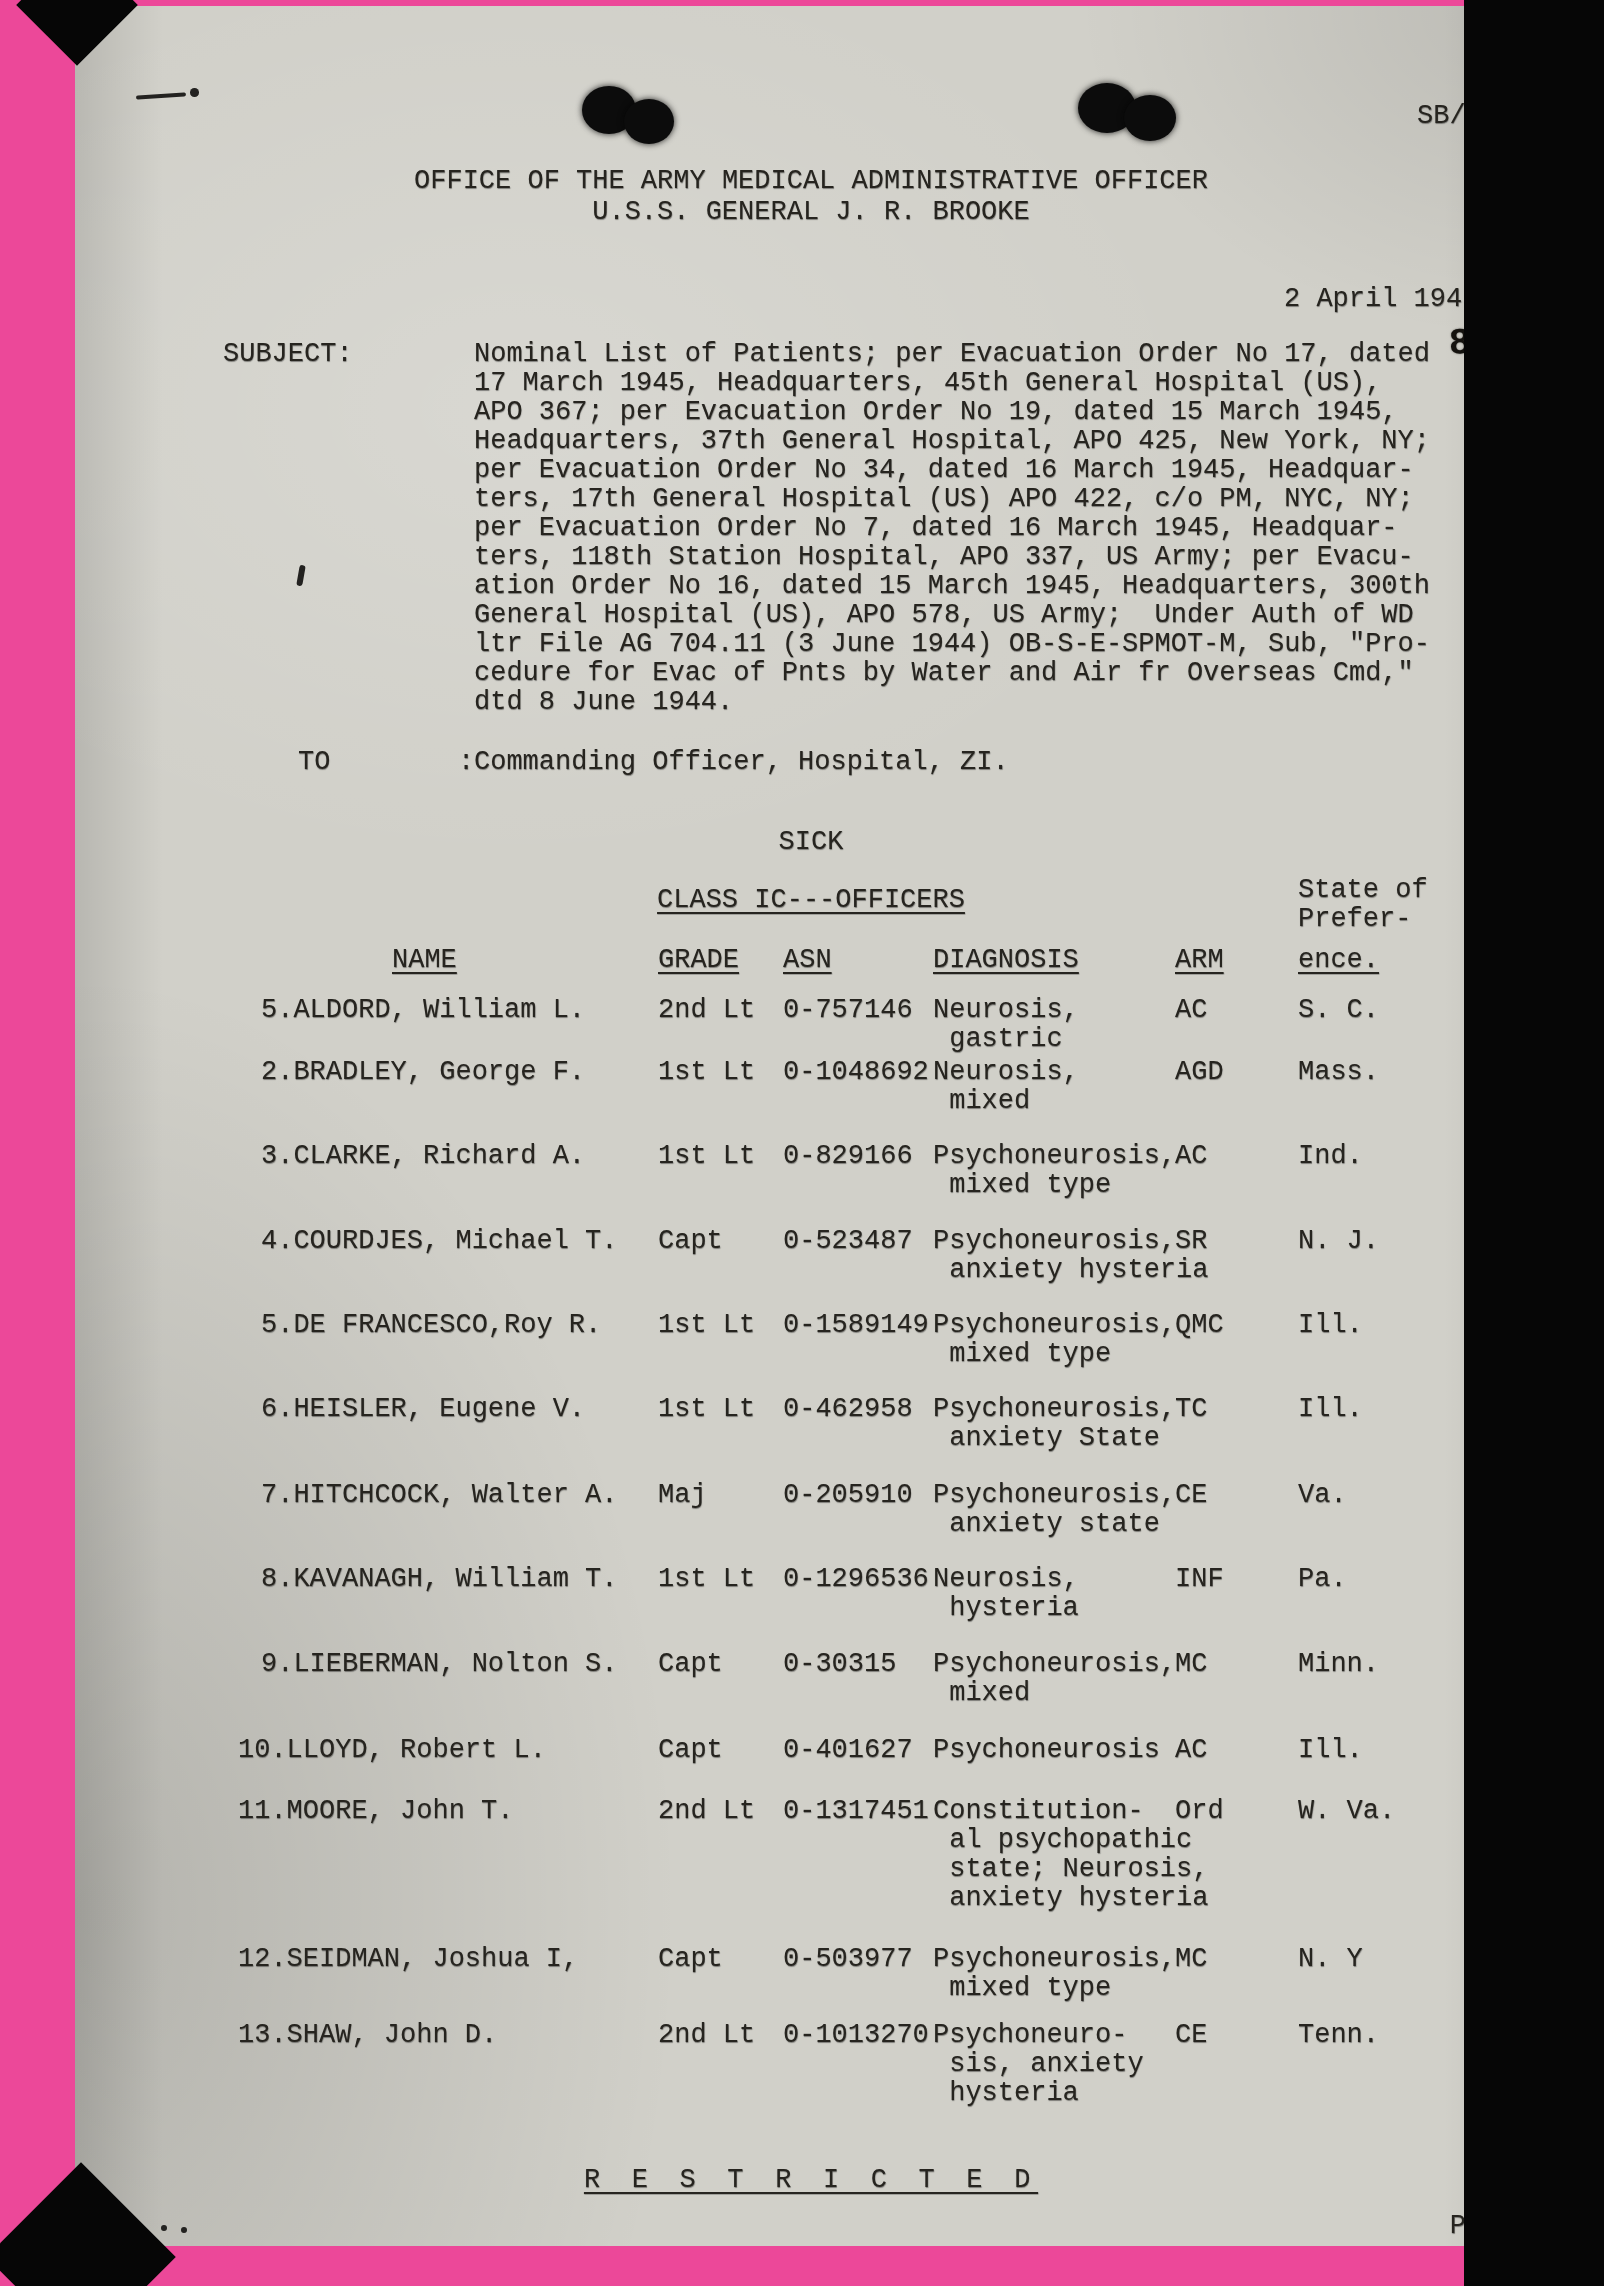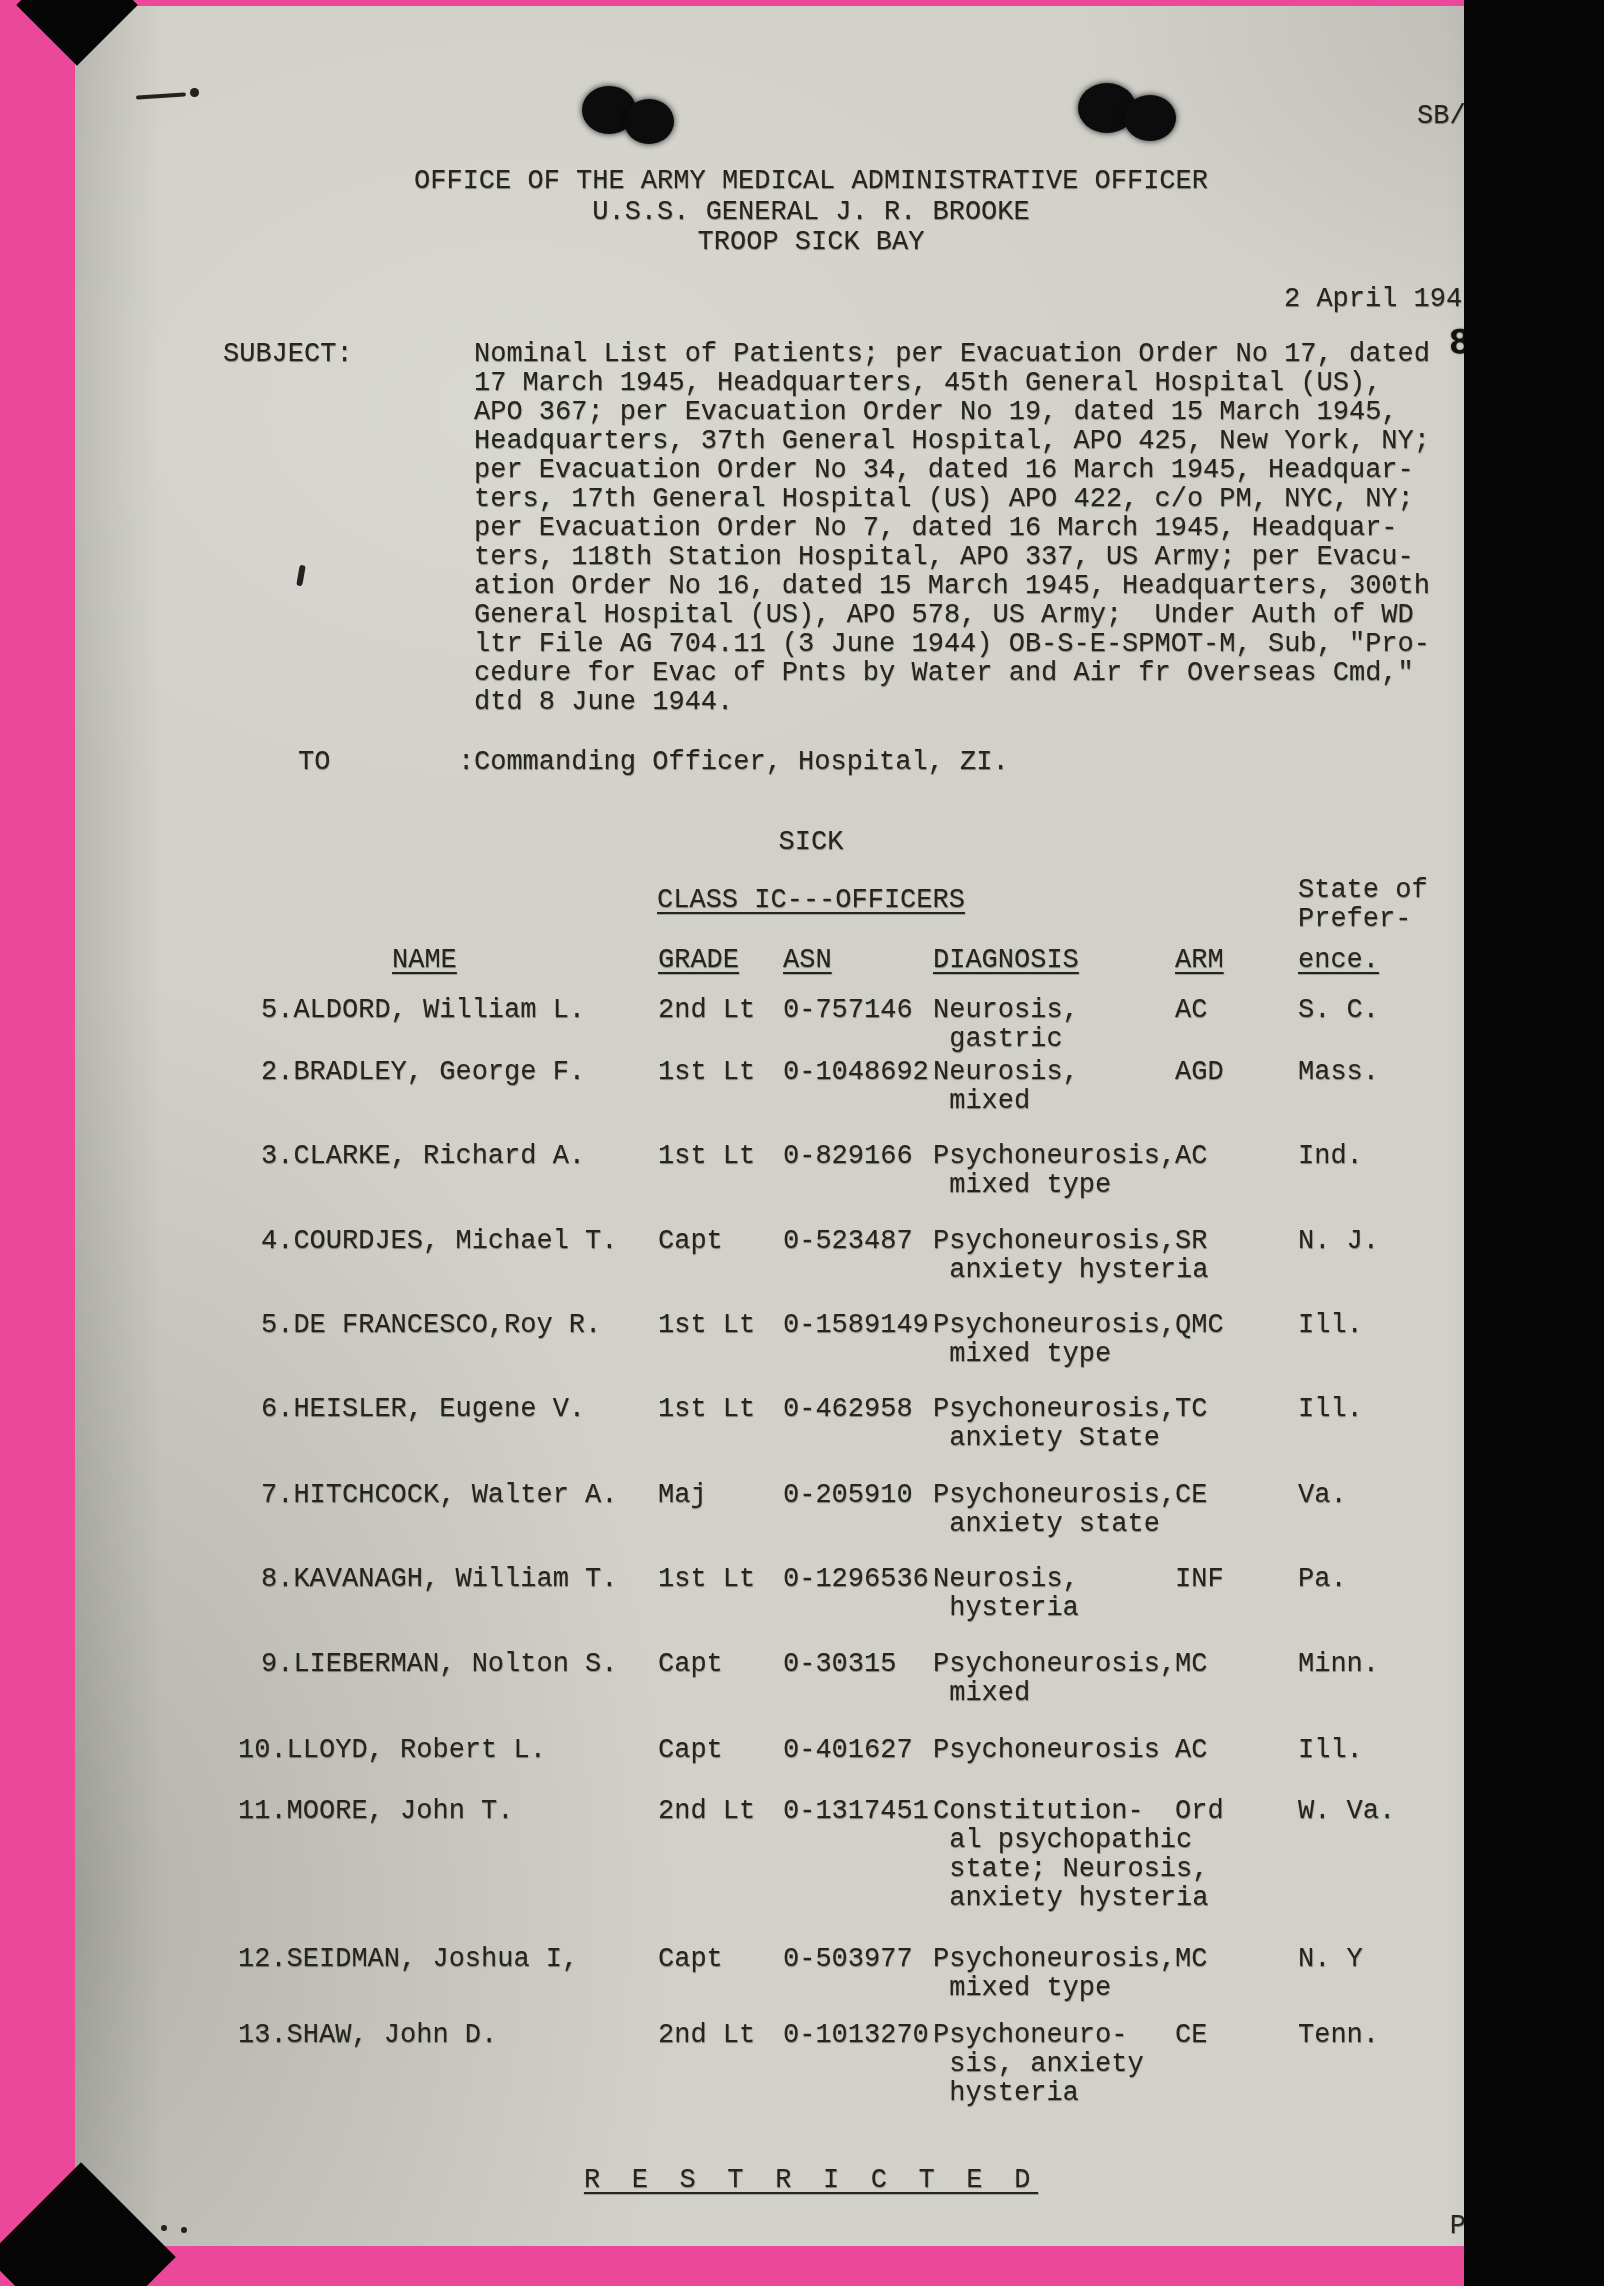--- a/index.html
+++ b/index.html
@@ -50,21 +50,20 @@
 <body>
 
 <div class="screen">
 
   <div class="paper">
 
     <div class="abs" style="left:1342px;top:96px;">SB/djd</div>
 
     <div class="center" style="top:161px;">OFFICE OF THE ARMY MEDICAL ADMINISTRATIVE OFFICER</div>
     <div class="center" style="top:192px;">U.S.S. GENERAL J. R. BROOKE</div>
-    <div class="center" style="top:222px;">TROOP SICK BAY</div>
 
     <div class="abs" style="left:1209px;top:279px;">2 April 1945.</div>
 
     <div class="abs" style="left:148px;top:334px;">SUBJECT:</div>
     <div class="abs" style="left:399px;top:334px;">Nominal List of Patients; per Evacuation Order No 17, dated
 17 March 1945, Headquarters, 45th General Hospital (US),
 APO 367; per Evacuation Order No 19, dated 15 March 1945,
 Headquarters, 37th General Hospital, APO 425, New York, NY;
 per Evacuation Order No 34, dated 16 March 1945, Headquar-
 ters, 17th General Hospital (US) APO 422, c/o PM, NYC, NY;

